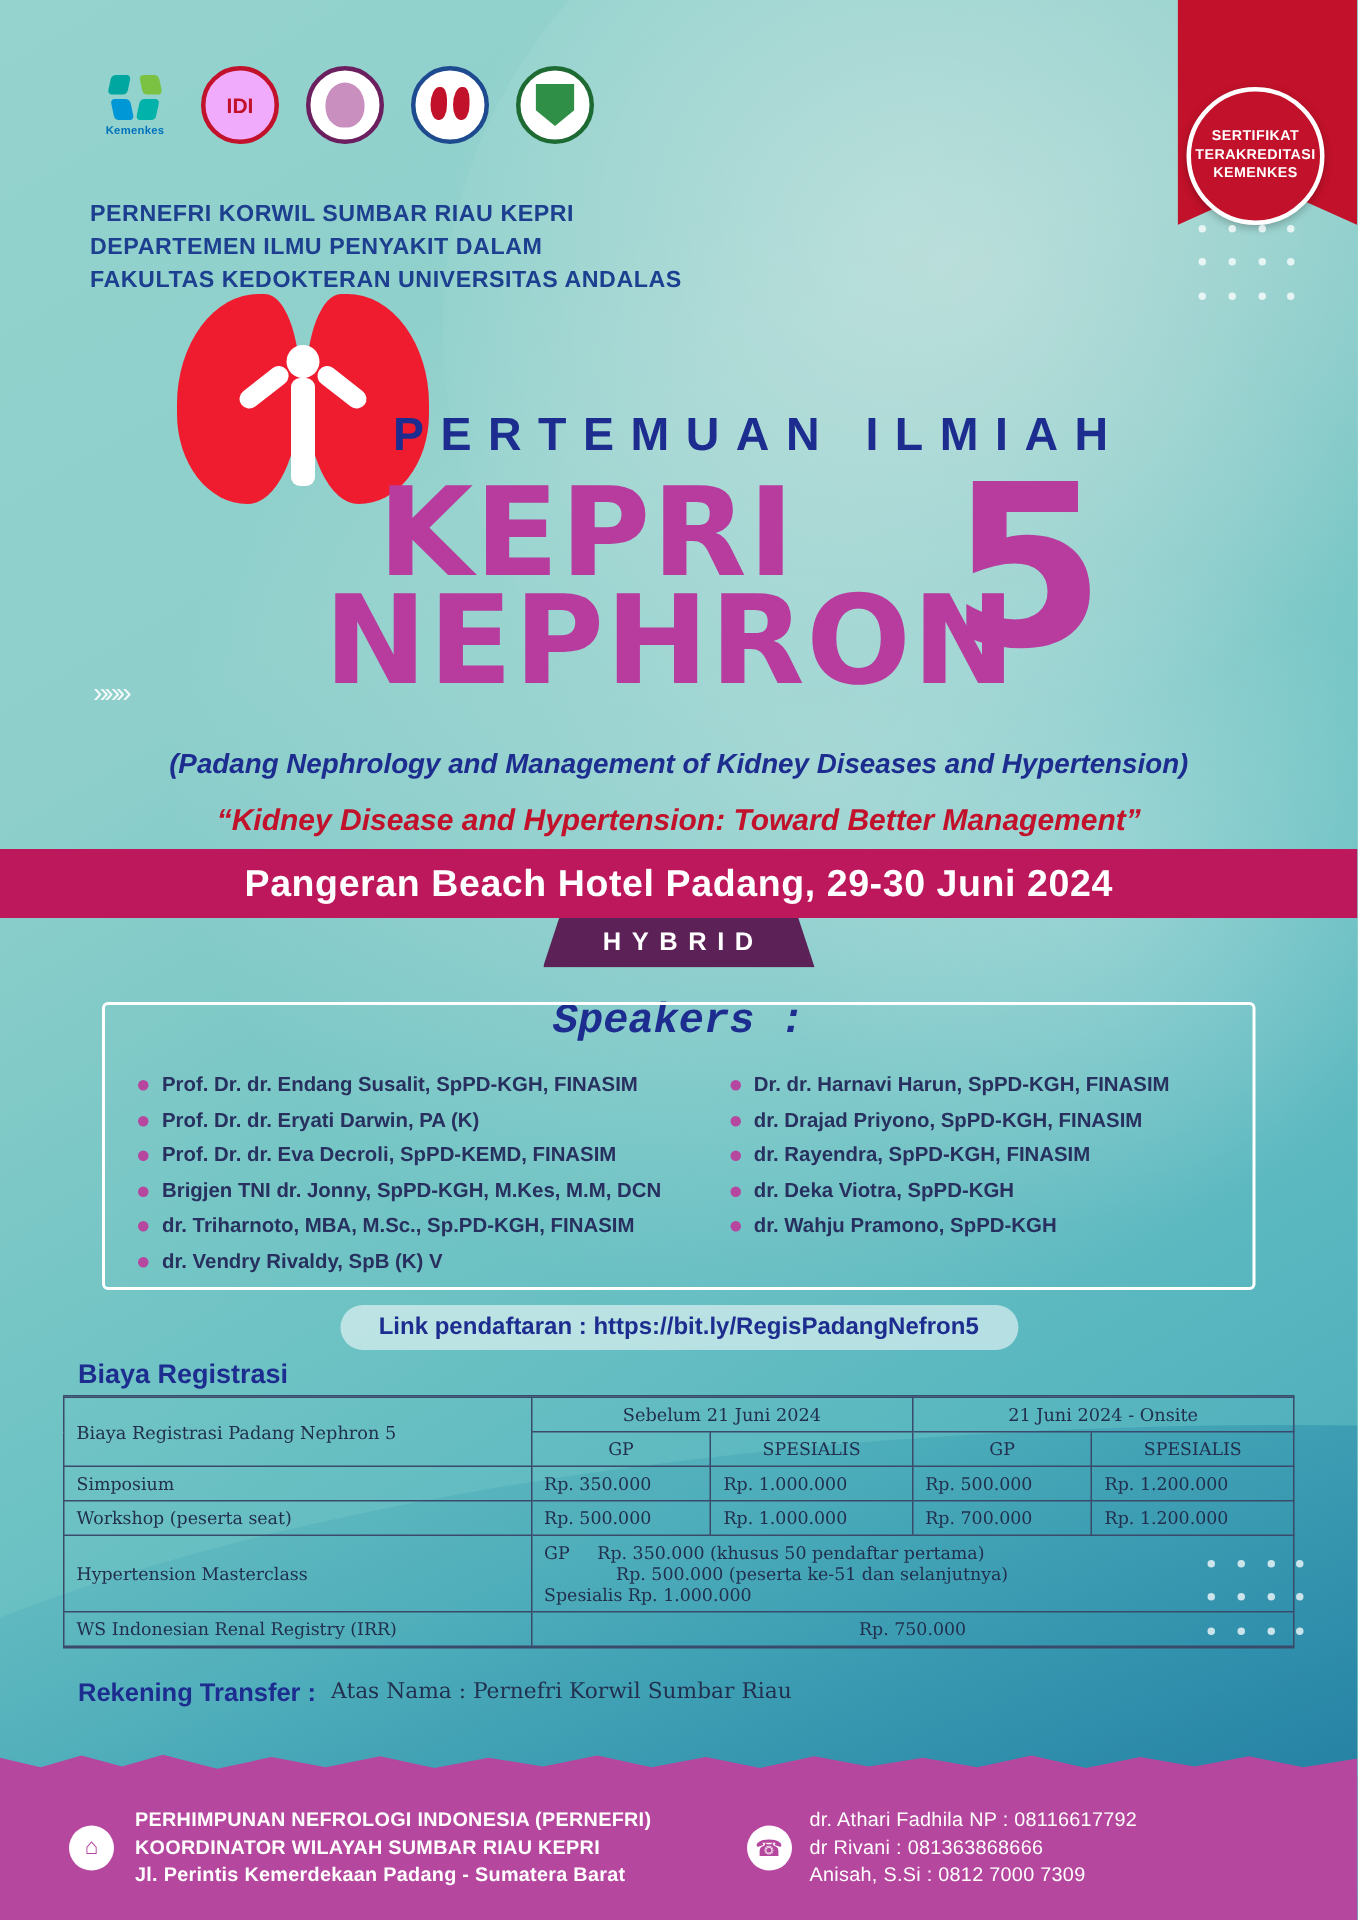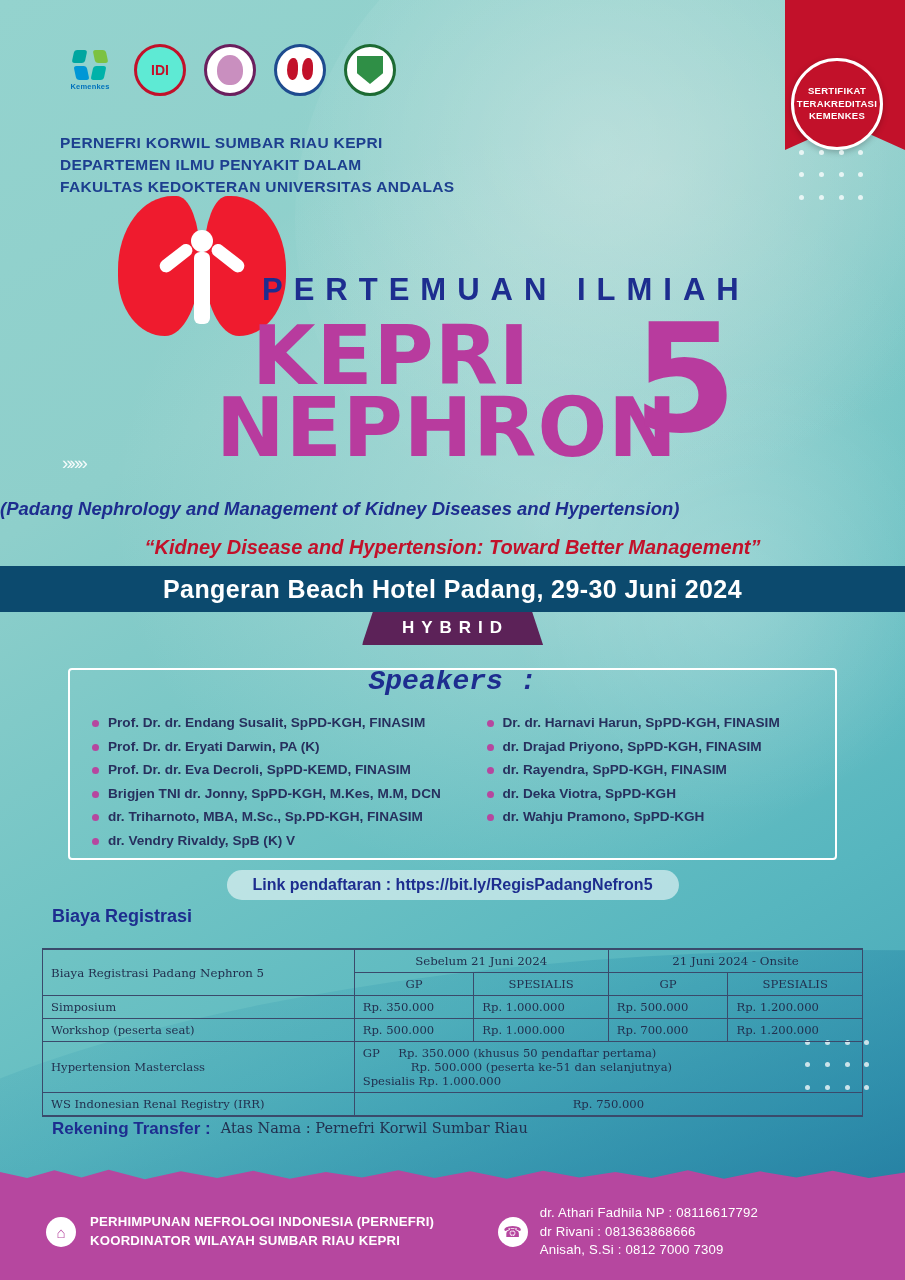--- a/index.html
+++ b/index.html
@@ -54,21 +54,21 @@
   .kem-mark i:nth-child(1){ width:13px;height:13px;background:#00a6a0;left:0;top:0;transform:skewX(-12deg);}
   .kem-mark i:nth-child(2){ width:13px;height:13px;background:#7cc242;right:0;top:0;transform:skewX(12deg);}
   .kem-mark i:nth-child(3){ width:13px;height:14px;background:#0097d6;left:2px;bottom:0;transform:skewX(12deg);}
   .kem-mark i:nth-child(4){ width:13px;height:14px;background:#00b2a9;right:2px;bottom:0;transform:skewX(-12deg);}
   .kem-text { font-size:7.5px; color:#0072bc; font-weight:bold; letter-spacing:.2px; }
   .logo-circ {
     width:52px;height:52px;border-radius:50%;
     display:flex;align-items:center;justify-content:center;
     font-size:7px; font-weight:bold; text-align:center; line-height:1.05; color:#fff;
   }
-  .l-idi { background:#5eead4; border:3px solid #c2112a; color:#c2112a; font-size:14px; }
+  .l-idi { background:#f0abfc; border:3px solid #c2112a; color:#c2112a; font-size:14px; }
   .l-papdi { background:#fff; border:3px solid #6b1f5e; color:#6b1f5e; }
   .l-papdi .dot { width:26px;height:30px;border-radius:50% 50% 45% 45%; background:#c98fbf; }
   .l-pernefri { background:#fff; border:3px solid #1e4b8f; }
   .l-pernefri .kid { width:26px;height:24px;position:relative; }
   .l-pernefri .kid b { position:absolute; width:11px;height:22px;border-radius:60% 40% 50% 50%; background:#c2112a; top:0;}
   .l-pernefri .kid b:first-child{left:0;} .l-pernefri .kid b:last-child{right:0;}
   .l-unand { background:#fff; border:3px solid #1d6b33; }
   .l-unand .shield { width:26px;height:28px; background:#2f8f46; clip-path: polygon(0 0,100% 0,100% 62%,50% 100%,0 62%); }
 
   
@@ -102,32 +102,32 @@
   .t-padang { left:252px; top:318px; font-size:82px; line-height:.92; }
   .t-nephron { left:216px; top:390px; font-size:82px; line-height:.92; }
   .t-five {
     position:absolute; right:168px; top:318px; color:#b83b9e;
     font-size:150px; font-weight:bold; line-height:.82;
     font-family:"DejaVu Sans", sans-serif;
   }
   .chevrons { position:absolute; left:62px; top:452px; color:#ffffff; font-size:19px; letter-spacing:-3px; opacity:.9; }
 
   .t-sub {
-    position:absolute; left:0; right:0; top:498px; 
+    position:absolute; left:0; right:0; top:498px; text-align:center;
     color:#1d2d8f; font-size:18.5px; font-style:italic; font-weight:bold;
   }
   .t-quote {
     position:absolute; left:0; right:0; top:536px; text-align:center;
     color:#c2112a; font-size:20px; font-style:italic; font-weight:bold;
   }
 
   
   .venue-band {
     position:absolute; left:0; right:0; top:566px; height:46px;
-    background:#0c4a6e; display:flex; align-items:center; justify-content:center;
+    background:#be185d; display:flex; align-items:center; justify-content:center;
   }
   .venue-band span { color:#ffffff; font-size:25px; font-weight:bold; letter-spacing:.4px; }
   .hybrid {
     position:absolute; left:50%; transform:translateX(-50%); top:612px;
     background:#5c2258; color:#fff; font-size:17px; font-weight:bold; letter-spacing:7px;
     padding:6px 34px 7px 40px;
     clip-path: polygon(6% 0, 94% 0, 100% 100%, 0 100%);
   }
 
   
@@ -160,21 +160,21 @@
 
   
   .fees-title {
     position:absolute; left:52px; top:906px; color:#1d2d8f;
     font-size:18px; font-weight:bold;
   }
   .fees {
     position:absolute; left:42px; right:42px; top:930px;
     border-top:1.5px solid #3a4a6b;
     border-bottom:1.5px solid #3a4a6b;
-    font-size:11.6px; color:#22304f;margin-top:18px;
+    font-size:11.6px; color:#22304f;
   }
   .fees table { width:100%; border-collapse:collapse; }
   .fees td, .fees th {
     border:1px solid #3a4a6b; padding:4px 8px; vertical-align:middle;
     font-weight:normal; text-align:left;
     font-family:"DejaVu Serif", serif;
   }
   .fees .ctr { text-align:center; }
   .fees .hdr { font-size:11.8px; }
 
@@ -392,20 +392,21 @@
 </div>
 
 <div class="torn"></div>
 
 <div class="footer">
   <div class="f-left">
     <div class="f-ico">⌂</div>
     <div class="f-text">
       <div>PERHIMPUNAN NEFROLOGI INDONESIA (PERNEFRI)</div>
       <div>KOORDINATOR WILAYAH SUMBAR RIAU KEPRI</div>
+      <div>Jl. Perintis Kemerdekaan Padang - Sumatera Barat</div>
     </div>
   </div>
   <div class="f-right">
     <div class="f-ico">☎</div>
     <div class="f-text thin">
       <div>dr. Athari Fadhila NP : 08116617792</div>
       <div>dr Rivani : 081363868666</div>
       <div>Anisah, S.Si : 0812 7000 7309</div>
     </div>
   </div>

